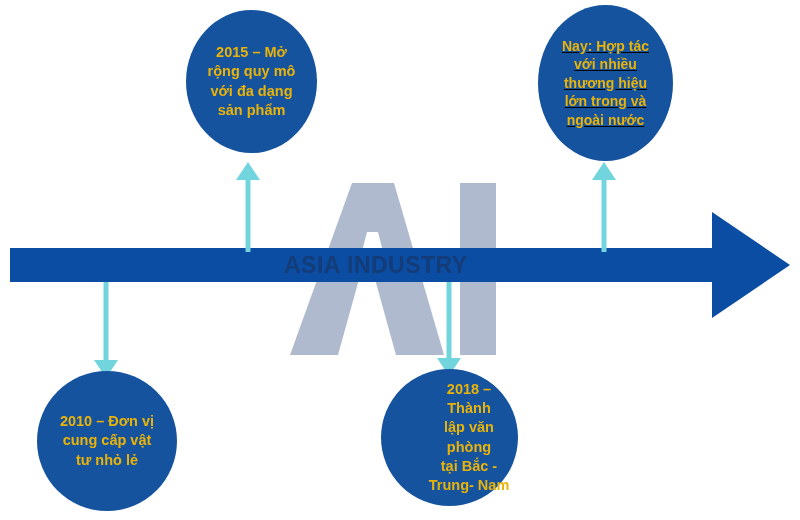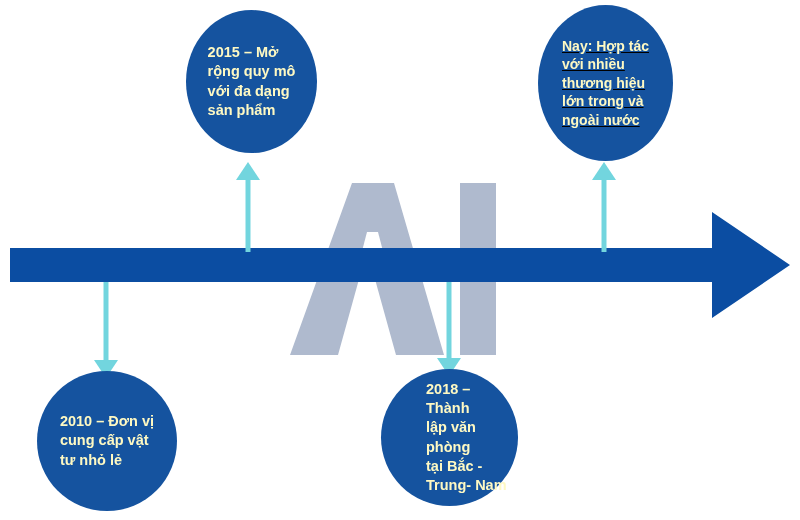--- a/index.html
+++ b/index.html
@@ -61,22 +61,23 @@
   .bubble {
     position: absolute;
     background: #15539F;
     border-radius: 50%;
     display: flex;
     align-items: center;
     justify-content: center;
     box-sizing: border-box;
   }
   .bubble-text {
-    color: #fef9c3;
+    color: #eab308;
     font-weight: bold;
+    text-align: center;
     line-height: 1.32;
     white-space: pre-line;
     padding: 0 6px;
   }
 
   #bubble-2015 { left: 186px; top: 10px;  width: 131px; height: 143px; }
   #bubble-2015 .bubble-text { font-size: 14.5px; }
 
   #bubble-now  { left: 538px; top: 5px;   width: 135px; height: 156px; text-decoration: underline; }
   #bubble-now  .bubble-text { font-size: 14px; }
@@ -97,20 +98,21 @@
     <polygon points="352,183 394,183 444,355 396,355 373,272 361,272 338,355 290,355" fill="#AFBACE"></polygon>
     <polygon points="367,232 378,232 390,278 355,278" fill="#ffffff"></polygon>
 
     <rect x="460" y="183" width="36" height="172" fill="#AFBACE"></rect>
   </svg>
 
   <svg class="timeline-arrow" viewBox="0 0 800 520" xmlns="http://www.w3.org/2000/svg">
     <polygon points="10,248 712,248 712,212 790,265 712,318 712,282 10,282" fill="#0B4DA2"></polygon>
   </svg>
 
+  <div class="timeline-label">ASIA INDUSTRY</div>
 
   <svg class="connector" style="left:230px; top:160px;" width="36" height="92" viewBox="0 0 36 92" xmlns="http://www.w3.org/2000/svg">
     <line x1="18" y1="92" x2="18" y2="14" stroke="#72D5DE" stroke-width="5"></line>
     <polygon points="18,2 30,20 6,20" fill="#72D5DE"></polygon>
   </svg>
 
   <svg class="connector" style="left:586px; top:160px;" width="36" height="92" viewBox="0 0 36 92" xmlns="http://www.w3.org/2000/svg">
     <line x1="18" y1="92" x2="18" y2="14" stroke="#72D5DE" stroke-width="5"></line>
     <polygon points="18,2 30,20 6,20" fill="#72D5DE"></polygon>
   </svg>

